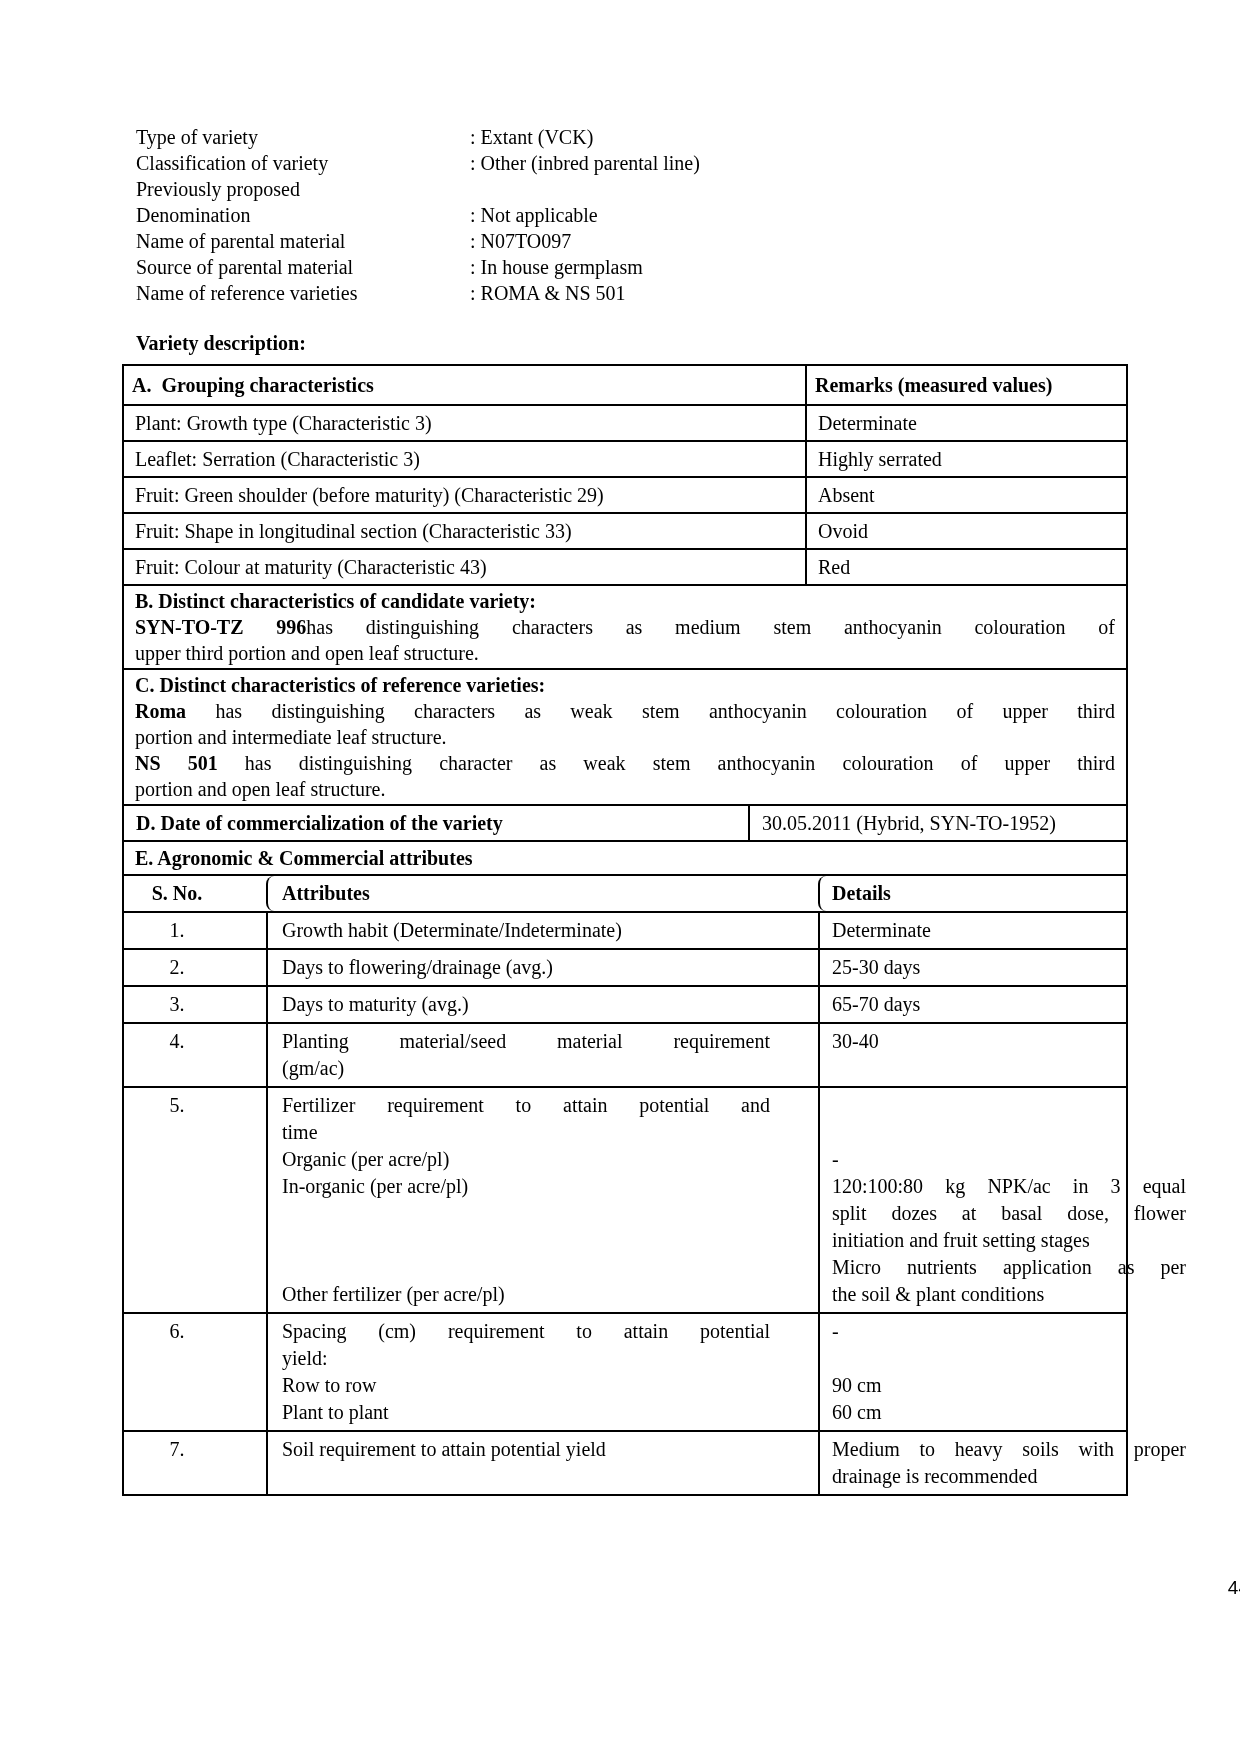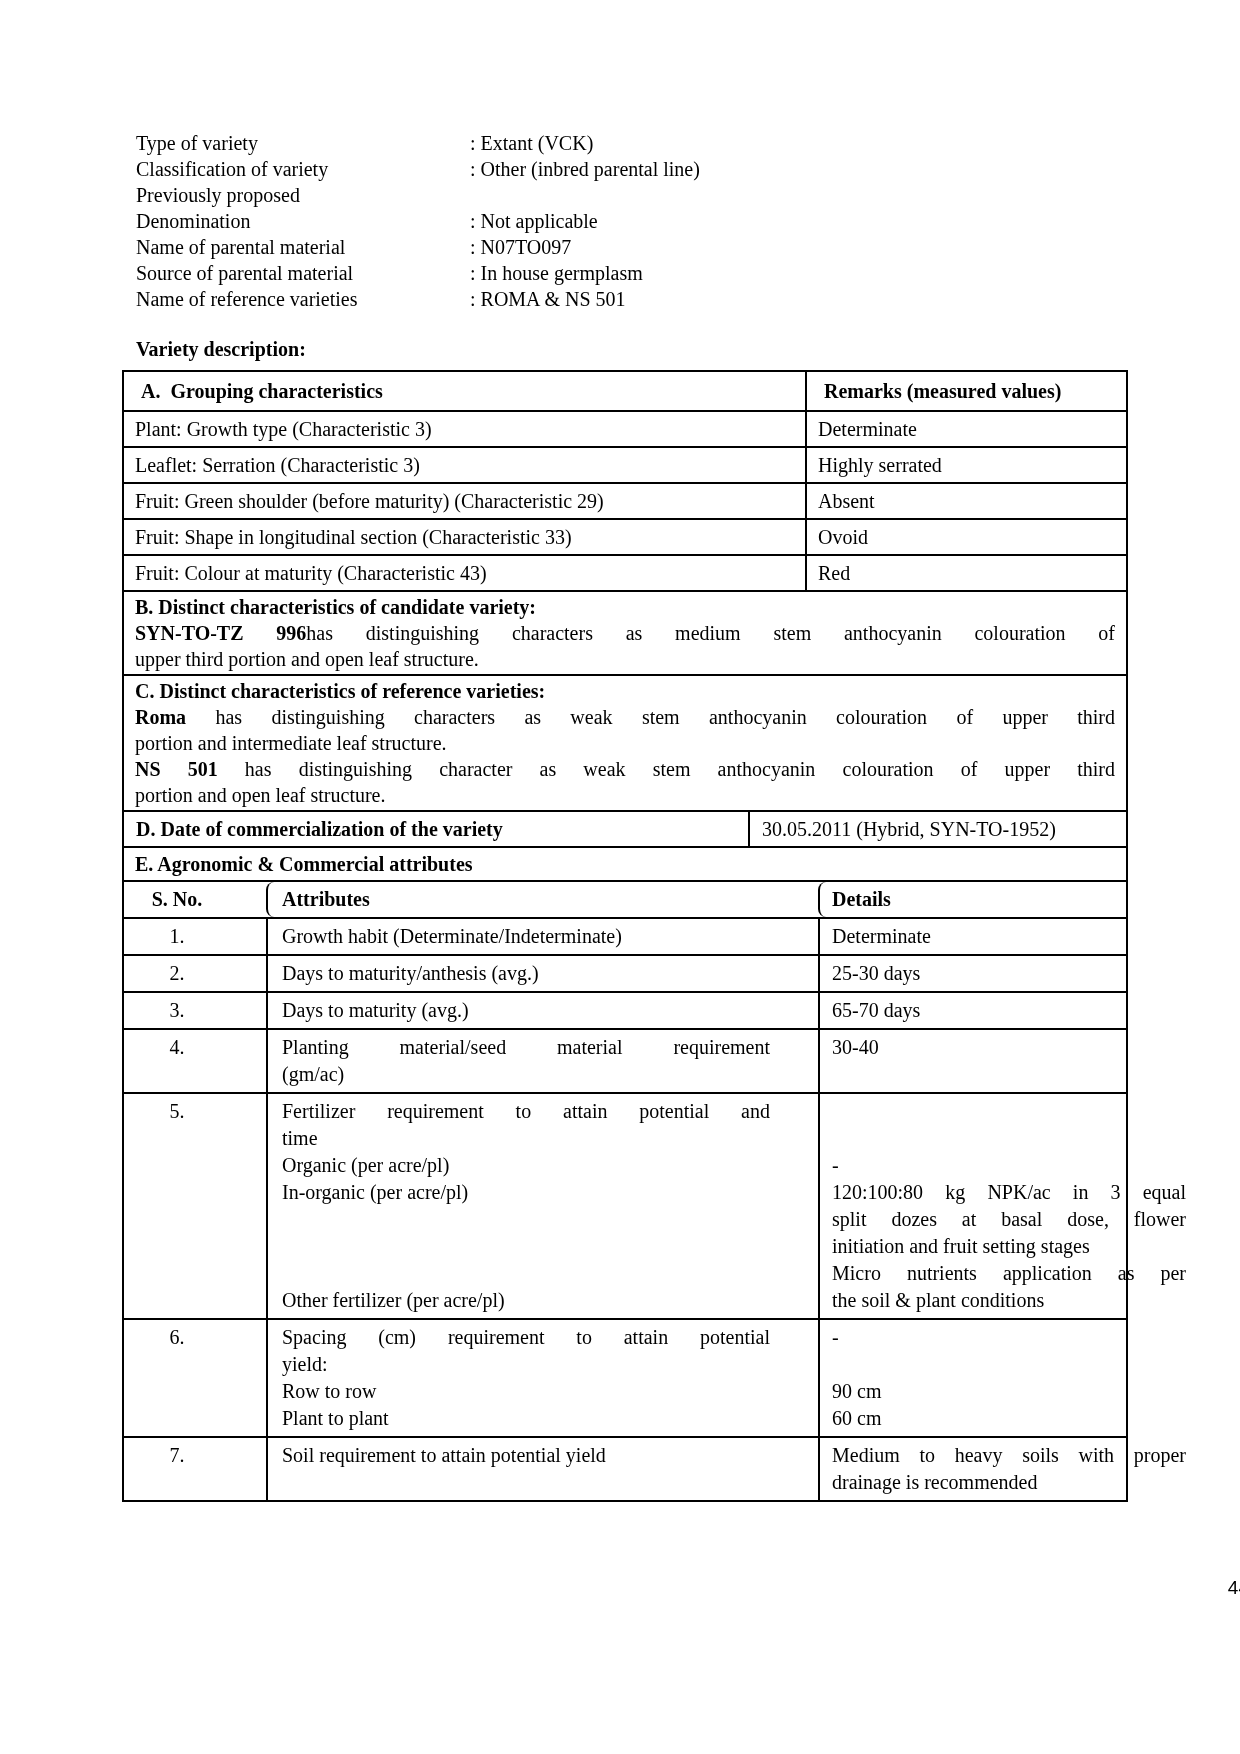--- a/index.html
+++ b/index.html
@@ -7,21 +7,21 @@
   .page {
     position: relative;
     width: 1240px;
     height: 1754px;
     background: #ffffff;
     color: #000000;
     font-family: "Liberation Serif", serif;
     font-size: 20px;
     line-height: 26px;
   }
-  .content { position: absolute; left: 122px; top: 130px; width: 1006px; }
+  .content { position: absolute; left: 122px; top: 124px; width: 1006px; }
 
   
   .info-block { margin-left: 14px; }
   .info-row { display: flex; }
   .info-label { width: 334px; flex: none; }
   .info-value { flex: 1; }
 
   .vd-heading { font-weight: bold; margin: 24px 0 8px 14px; }
 
   
@@ -39,21 +39,21 @@
   .cA1 { width: 645px; }
   .cA2 { width: 357px; }
   .cD1 { width: 588px; }
   .cD2 { width: 519px; }
   .cS1 { width: 106px; text-align: center; }
   .cS2 { width: 516px; }
   .cS3 { width: 380px; }
   .cfull { width: 1002px; }
 
   
-  .hdrA .cell { padding: 6px 17px; }
+  .hdrA .cell { padding: 6px 8px; }
   .rowA .cell { padding: 4px 11px; }
   .secfull .cfull { padding: 2px 11px; }
   .rowD .cell { padding: 4px 12px; }
   .rowE .cfull { padding: 3px 11px; }
   .erow { line-height: 27px; }
   .erow .line { min-height: 27px; }
   .hdrS .cell { padding: 4px 12px; border-radius: 8px; }
   .hdrS .cS1 { padding-left: 0; padding-right: 0; }
   .rsingle .cell { padding: 4px 12px; }
   .rmulti .cell { padding: 4px 12px; }
@@ -170,21 +170,21 @@
         <div class="cell cS3 bl bold">Details</div>
       </div>
 
       <div class="trow erow rsingle">
         <div class="cell cS1">1.</div>
         <div class="cell cS2 bl">Growth habit (Determinate/Indeterminate)</div>
         <div class="cell cS3 bl">Determinate</div>
       </div>
       <div class="trow erow rsingle">
         <div class="cell cS1">2.</div>
-        <div class="cell cS2 bl">Days to maturity/anthesis (avg.)</div>
+        <div class="cell cS2 bl">Days to flowering/drainage (avg.)</div>
         <div class="cell cS3 bl">25-30 days</div>
       </div>
       <div class="trow erow rsingle">
         <div class="cell cS1">3.</div>
         <div class="cell cS2 bl">Days to maturity (avg.)</div>
         <div class="cell cS3 bl">65-70 days</div>
       </div>
 
       <div class="trow erow rmulti">
         <div class="cell cS1">4.</div>

